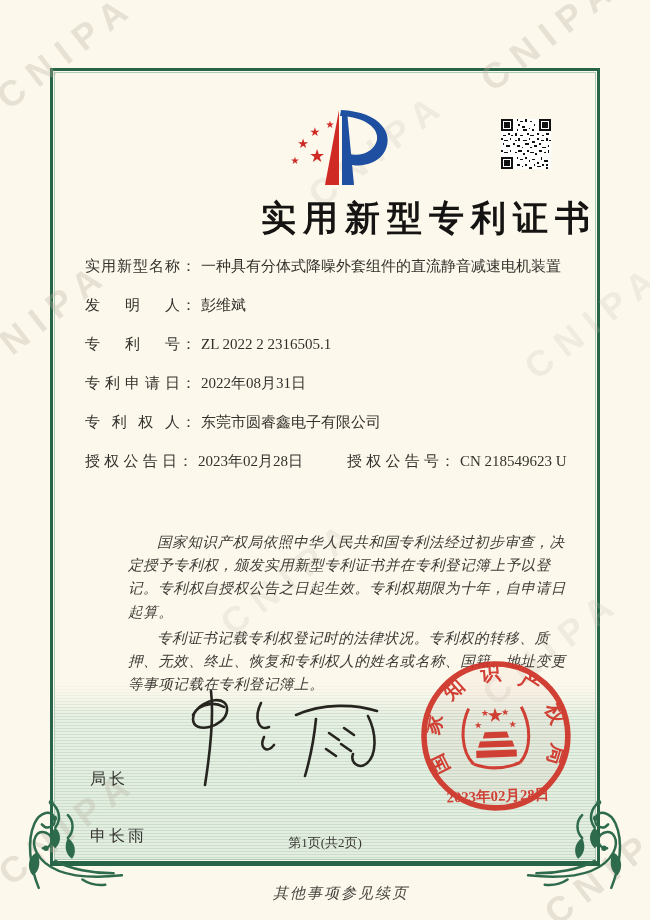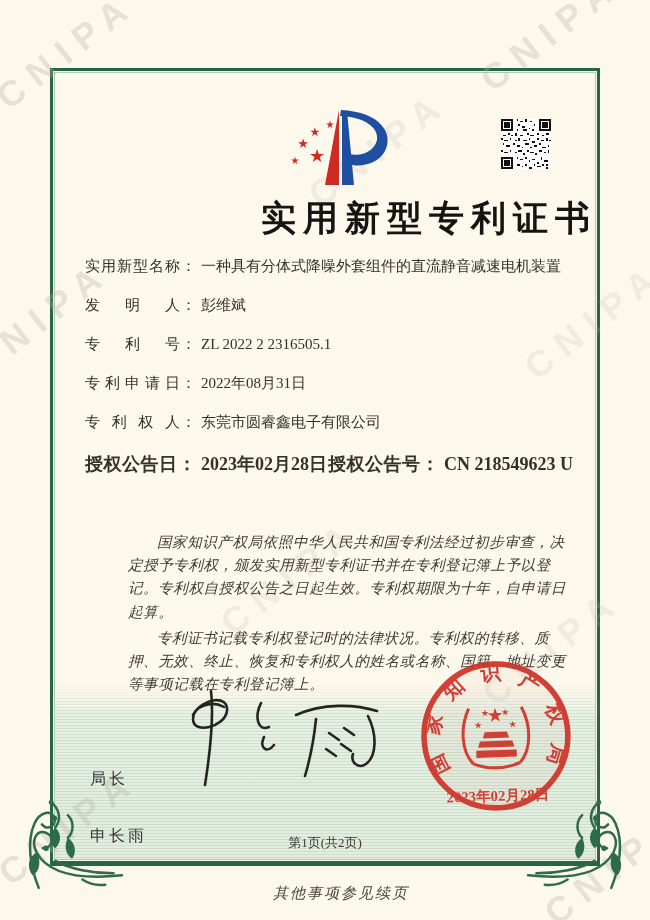--- a/index.html
+++ b/index.html
@@ -42,21 +42,21 @@
     position:absolute; left:0; right:0; top:124px; z-index:2; text-align:right;
     font-size:35px; font-weight:bold; letter-spacing:7px; color:#151412;
   }
   
   .fields { position:absolute; left:32px; right:24px; top:186px; z-index:2; }
   .field-row { height:39px; font-size:15px; color:#33312c; white-space:nowrap; }
   .field-row .lbl {
     display:inline-block; width:95px; text-align:justify; text-align-last:justify; vertical-align:top;
   }
   .field-row .colon { display:inline-block; margin:0 5px 0 1px; }
-  .grant-row { display:flex; height:39px; font-size:18px; color:#33312c; white-space:nowrap;font-weight:bold; }
+  .grant-row { display:flex; height:39px; font-size:15px; color:#33312c; white-space:nowrap; }
   .grant-row .pair:first-child { width:262px; }
   .grant-row .lbl { display:inline-block; width:92px; text-align:justify; text-align-last:justify; }
   .grant-row .colon { display:inline-block; margin:0 5px 0 1px; }
   
   .paragraphs { position:absolute; left:31px; right:25px; top:460px; z-index:2; }
   .paragraphs p {
     font-size:14.5px; line-height:1.6; letter-spacing:0.6px; color:#3c3a35;
     font-style:italic; text-indent:2em; margin-bottom:3px;margin-left:44px;
   }
   

